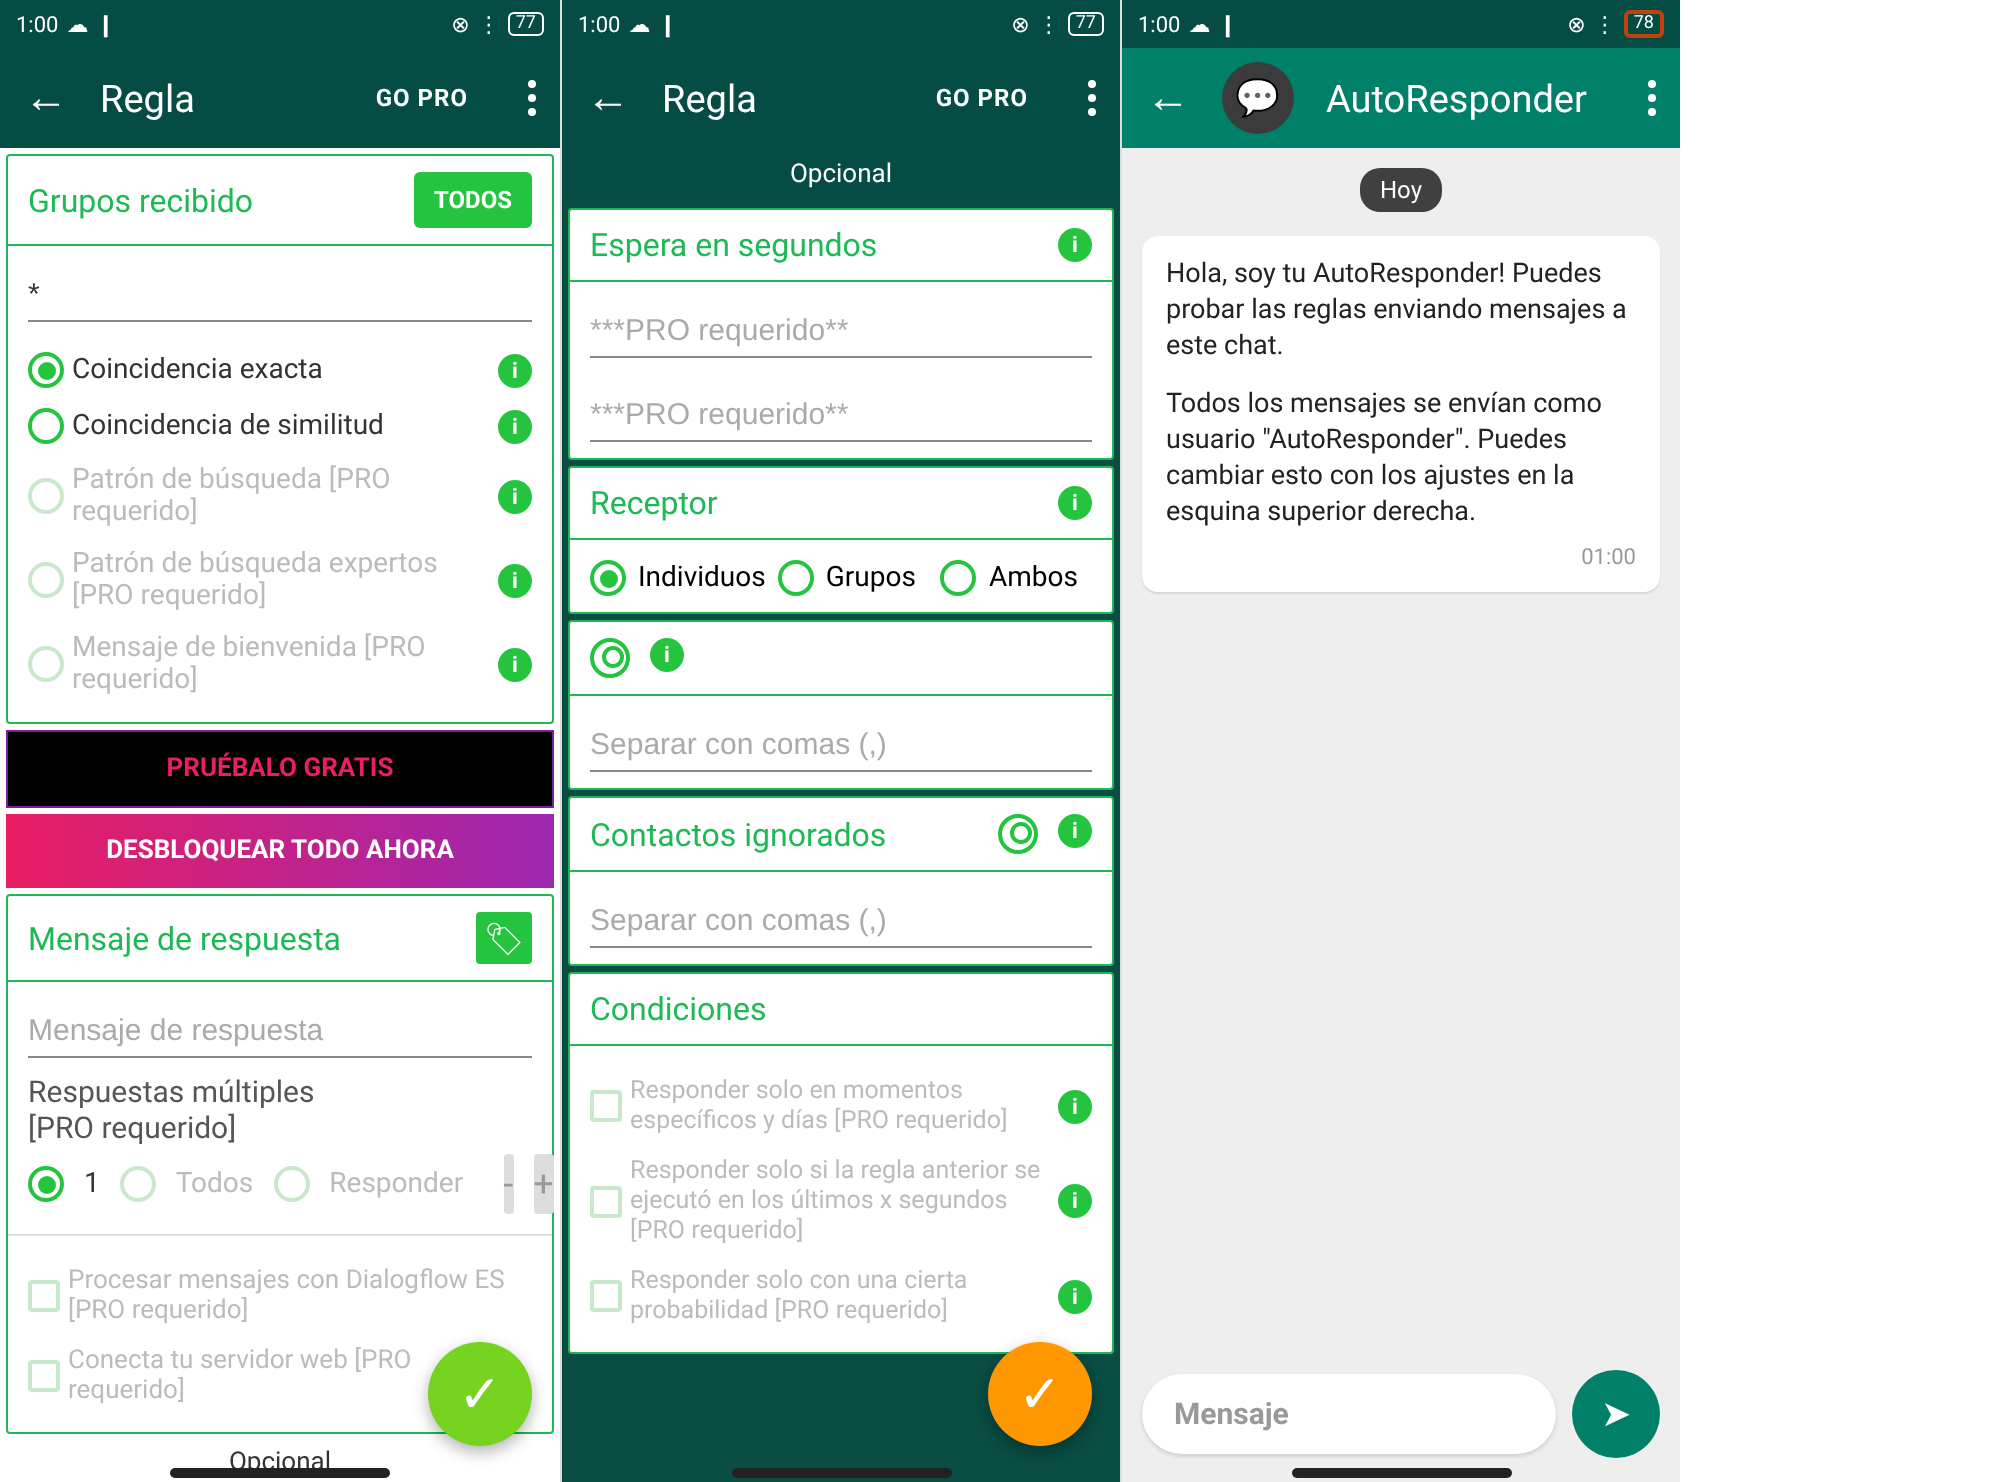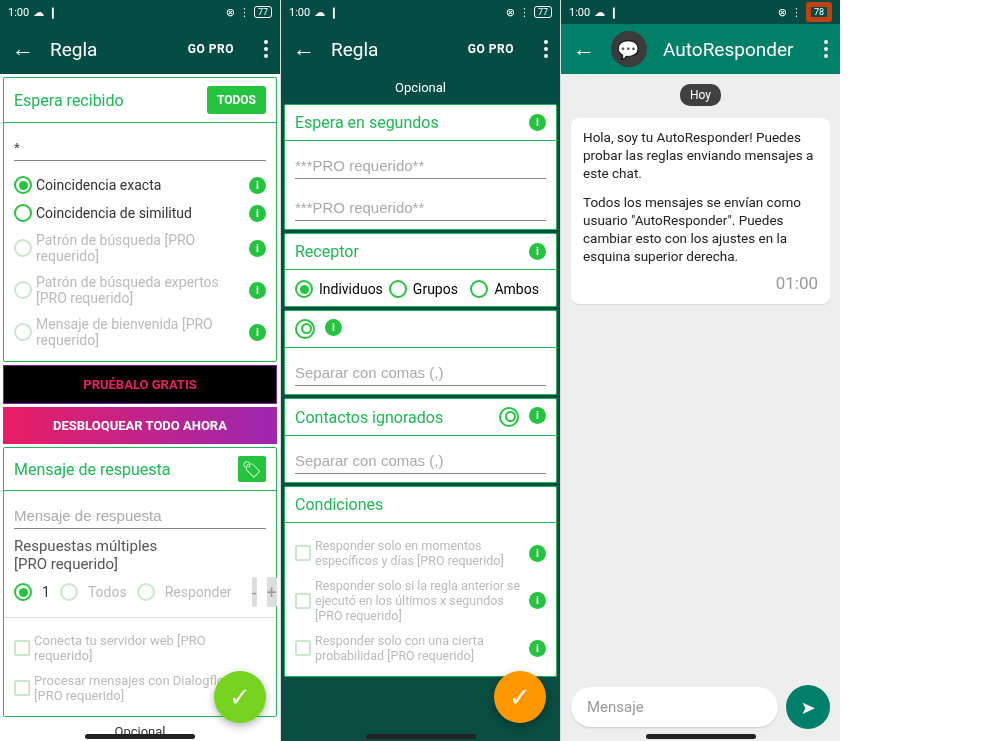--- a/index.html
+++ b/index.html
@@ -42,23 +42,23 @@
 .opcional { text-align: center; color: #fff; font-size: 13px; padding: 6px; background: #054d44; }
 .dual-input { display: flex; gap: 14px; flex-direction: column; }
 .dual-input input { flex: 1; min-width: 0; }
 .rec-row { display: flex; gap: 6px; align-items: center; }
 .rec-opt { display: flex; align-items: center; gap: 6px; font-size: 14px; flex: 1; }
 .user-icon { width: 20px; height: 20px; border: 2px solid #24c43f; border-radius: 50%; position: relative; margin-right: 4px; }
 .user-icon:after { content: ""; position: absolute; width: 7px; height: 7px; border: 2px solid #24c43f; border-radius: 50%; top: 2px; left: 4px; }
 .chat-body { flex: 1; background: #eee; padding: 10px; overflow: hidden; }
 .day-pill { background: #404040; color: #fff; font-size: 12px; padding: 4px 10px; border-radius: 10px; width: fit-content; margin: 0 auto 12px auto; }
 .bubble { background: #fff; border-radius: 8px; padding: 10px 12px; font-size: 13.5px; line-height: 1.35; color: #222; box-shadow: 0 1px 1px rgba(0,0,0,.1); max-width: 300px; position: relative; }
-.bubble .time { font-size: 17px; color: #999; text-align: right; margin-top: 6px; }
+.bubble .time { font-size: 11px; color: #999; text-align: right; margin-top: 6px; }
 .chat-input-row { display: flex; align-items: center; gap: 8px; padding: 8px 10px 12px 10px; background: #eee; }
-.chat-input { flex: 1; background: #fff; border-radius: 22px; padding: 11px 16px; color: #999; font-size: 15px; box-shadow: 0 1px 2px rgba(0,0,0,.15); }
+.chat-input { flex: 1; background: #fff; border-radius: 22px; padding: 11px 16px; color: #999; font-size: 15px; box-shadow: 0 1px 2px rgba(0,0,0,.15); font-weight: bold; }
 .send-btn { width: 44px; height: 44px; border-radius: 50%; background: #008069; color: #fff; display: flex; align-items: center; justify-content: center; font-size: 18px; }
 .tag-icon { width: 28px; height: 26px; background: #24c43f; color: #fff; display: flex; align-items: center; justify-content: center; border-radius: 2px; font-size: 16px; }
 .nav-pill { width: 110px; height: 5px; background: #222; border-radius: 4px; position: absolute; bottom: 2px; left: 50%; transform: translateX(-50%); }
 </style>
 </head>
 <body>
 
 <div class="phone">
   <div class="status-bar">
     <div class="left">
@@ -74,21 +74,21 @@
   </div>
   <div class="app-bar">
     <span class="back-arrow">←</span>
     <span class="title">Regla</span>
     <span class="go-pro">GO PRO</span>
     <span class="dots"></span>
   </div>
   <div class="scroll" style="background:#fff">
     <div class="card">
       <div class="card-header">
-        <span class="card-title">Espera recibido</span>
+        <span class="card-title">Grupos recibido</span>
         <span class="todos-btn">TODOS</span>
       </div>
       <hr class="hr-green">
       <input class="input-line" value="*" style="">
       <div style="height:10px"></div>
       <div class="radio-row">
         <span class="radio checked"></span>
         <span class="lab">Coincidencia exacta</span>
         <span class="info-icon">i</span>
       </div>
@@ -131,25 +131,25 @@
           <span style="color:#bbb">Todos</span>
         <span class="radio disabled"></span>
           <span style="color:#bbb">Responder</span>
         <span style="flex:1"></span>
         <span class="stepper">-</span>
         <span class="stepper">+</span>
       </div>
       <hr style="border:none;border-top:1px solid #ddd;margin:10px -10px">
       <div class="radio-row disabled">
         <span class="checkbox"></span>
+        <span class="lab" style="font-size:13px">Procesar mensajes con Dialogflow ES [PRO requerido]</span>
+      </div>
+      <div class="radio-row disabled">
+        <span class="checkbox"></span>
         <span class="lab" style="font-size:13px">Conecta tu servidor web [PRO requerido]</span>
-      </div>
-      <div class="radio-row disabled">
-        <span class="checkbox"></span>
-        <span class="lab" style="font-size:13px">Procesar mensajes con Dialogflow ES [PRO requerido]</span>
       </div>
     </div>
     <div style="text-align:center;color:#333;font-size:13px;padding:4px;background:#fff">Opcional</div>
   </div>
   <div class="fab green">✓</div>
   <div class="nav-pill"></div>
 </div>
 
 <div class="phone">
   <div class="status-bar">
@@ -254,21 +254,21 @@
 <div class="phone">
   <div class="status-bar" style="background:#054d44">
     <div class="left">
         <span>1:00</span>
         <span>☁</span>
         <span>❙</span>
       </div>
     <div class="right">
         <span>⊗</span>
         <span>⋮</span>
-        <span style="border:5px solid #c2410c;border-radius:3px;padding:0 3px;font-size:9px">78</span>
+        <span style="border:2px solid #c2410c;border-radius:3px;padding:0 3px;font-size:9px">78</span>
       </div>
   </div>
   <div class="app-bar" style="background:#008069">
     <span class="back-arrow">←</span>
     <span class="avatar">💬</span>
     <span class="title">AutoResponder</span>
     <span class="dots"></span>
   </div>
   <div class="chat-body">
     <div class="day-pill">Hoy</div>

